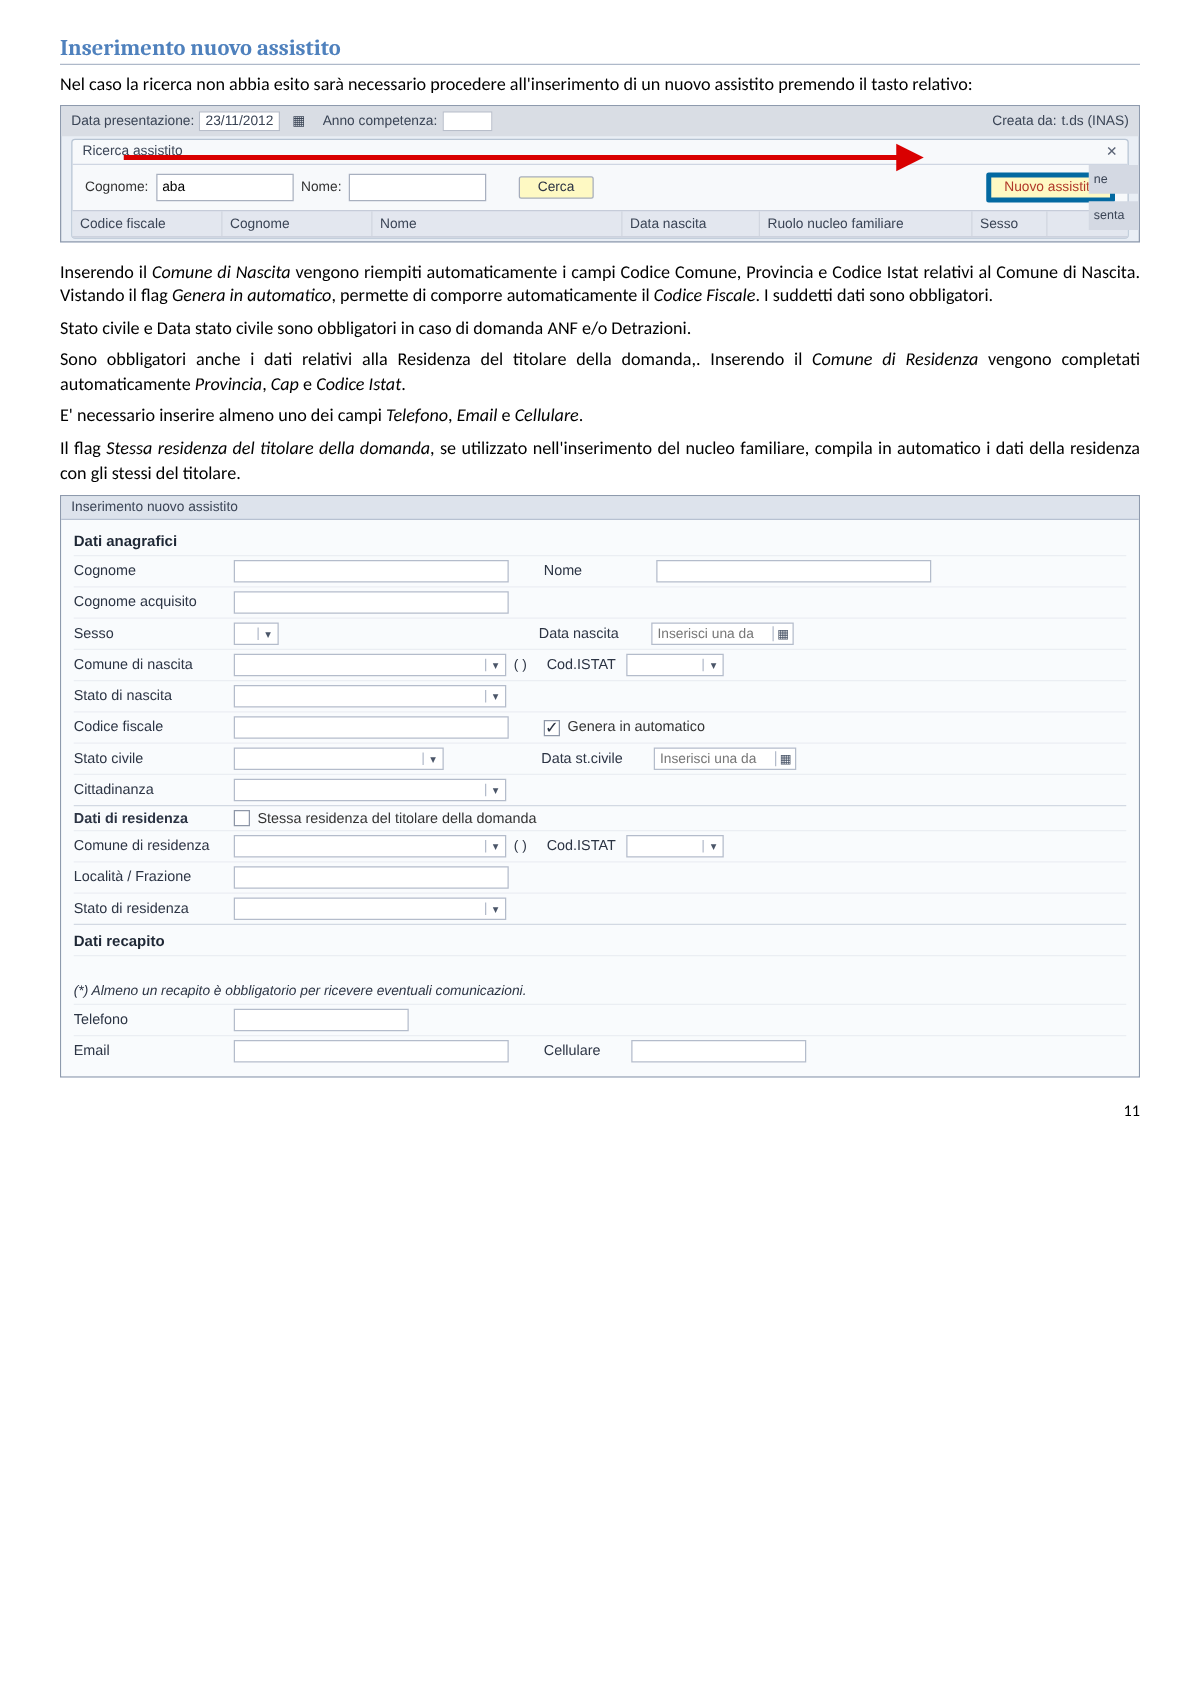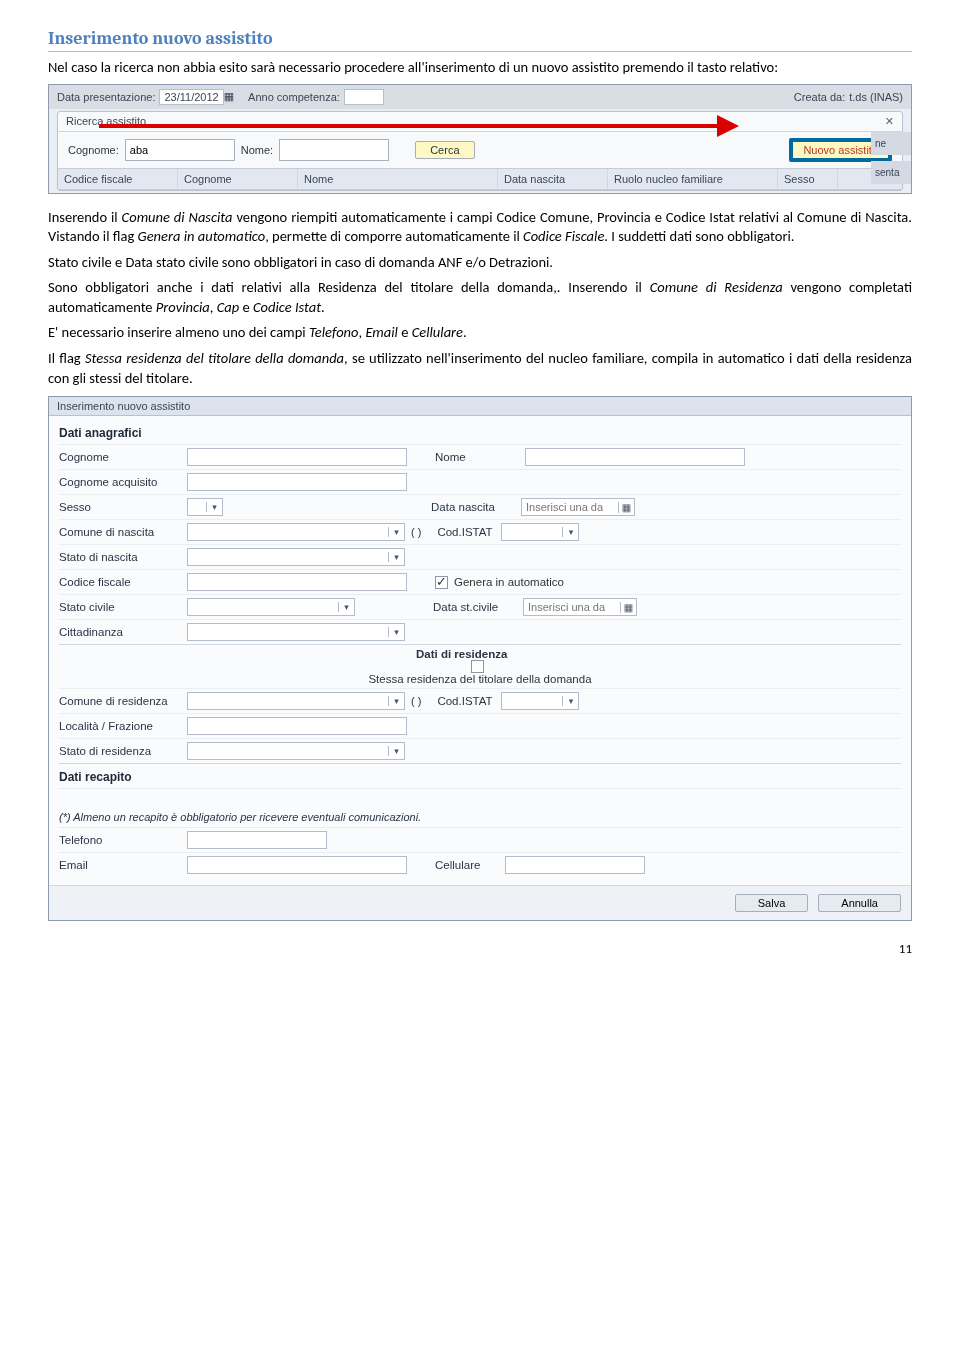--- a/index.html
+++ b/index.html
@@ -4,21 +4,21 @@
 <style>
   * { box-sizing: border-box; }
   body { margin: 0; padding: 28px 48px 20px 48px; font-family: Calibri, Arial, sans-serif; font-size: 14.5px; color: #000; background: #fff; width: 960px; }
   h2.section-title { font-family: Cambria, Georgia, serif; font-size: 18px; color: #4f81bd; font-weight: bold; margin: 0 0 6px 0; border-bottom: 1px solid #aeb9c9; padding-bottom: 2px; }
   p { margin: 6px 0; line-height: 1.35; text-align: justify; }
   em { font-style: italic; }
   .scr { border: 1px solid #8e9aad; background: #e9eef5; font-family: "Segoe UI", Tahoma, Arial, sans-serif; font-size: 11.5px; color: #333; }
   .scr1 { position: relative; padding: 0; margin: 6px 0 14px 0; }
   .scr1 .toprow { display: flex; align-items: center; padding: 4px 8px; background: #d9dde4; font-size: 11px; color:#3b4556; }
   .scr1 .toprow .lbl { margin-right: 4px; }
-  .scr1 .toprow .val { border: 1px solid #b8beca; background: #fff; padding: 0 4px; height:16px; line-height:14px; font-size:11px; }
+  .scr1 .toprow .val { border: 1px solid #b8beca; background: #fff; padding: 0 4px; height:16px; line-height:14px; font-size:11px; margin-right:10px; }
   .scr1 .dlg { position: relative; margin: 2px 8px 2px 8px; background: #f7f9fb; border: 1px solid #b7c4d3; border-radius: 3px; padding: 0; }
   .scr1 .dlg-title { display:flex; justify-content:space-between; align-items:center; padding:3px 8px; border-bottom:1px solid #cfd6e2; font-size:11px; color:#3b4556; }
   .scr1 .dlg-close { font-family: Arial; color:#5b6476; }
   .scr1 .search-row { display:flex; align-items:center; padding:6px 10px; gap:6px; }
   .scr1 .search-row label { font-size:11px; }
   .scr1 .search-row input[type=text] { border:1px solid #a8b0bf; background:#fff; height:22px; padding:0 4px; font-size:11px; }
   .scr1 .btn { border:1px solid #a6adbb; background:#fef9c3; color:#2c3444; padding:2px 14px; font-size:11px; border-radius:2px; }
   .scr1 .btn.nuovo { color:#b1392a; font-weight:normal; border:4px solid #0369a1; padding:2px 10px; }
   .scr1 .grid-head { display:grid; grid-template-columns: 120px 120px 200px 110px 170px 60px; background:#e3e7ef; border-top:1px solid #c6ccd9; border-bottom:1px solid #c6ccd9; }
   .scr1 .grid-head div { padding:4px 6px; border-right:1px solid #d1d6e0; font-size:11px; color:#3b4556; }
@@ -180,21 +180,21 @@
         </span>
     </div>
     <div class="row">
       <span class="lab">Cittadinanza</span>
       <span class="drop">
           <span class="dv" style="width:200px;"></span>
           <span class="ar">▾</span>
         </span>
     </div>
 
-    <div class="row" style="border-top:1px solid #d3d9e3;flex-direction:column;">
+    <div class="row" style="border-top:1px solid #d3d9e3;">
       <span class="lab" style="font-weight:bold;">Dati di residenza</span>
       <span class="chk"></span>
       <span>Stessa residenza del titolare della domanda</span>
     </div>
     <div class="row">
       <span class="lab">Comune di residenza</span>
       <span class="drop">
           <span class="dv" style="width:200px;"></span>
           <span class="ar">▾</span>
         </span>
@@ -223,19 +223,15 @@
       <span class="lab">Telefono</span>
       <input type="text" style="width: 140px;">
     </div>
     <div class="row">
       <span class="lab">Email</span>
       <input type="text" style="width: 220px;">
       <span class="lab2" style="width:70px;">Cellulare</span>
       <input type="text" style="width: 140px;">
     </div>
   </div>
-  <div class="btnbar">
-    <button class="btn2">Salva</button>
-    <button class="btn2">Annulla</button>
-  </div>
 </div>
 
 <div class="pagenum">11</div>
 
 </body></html>

